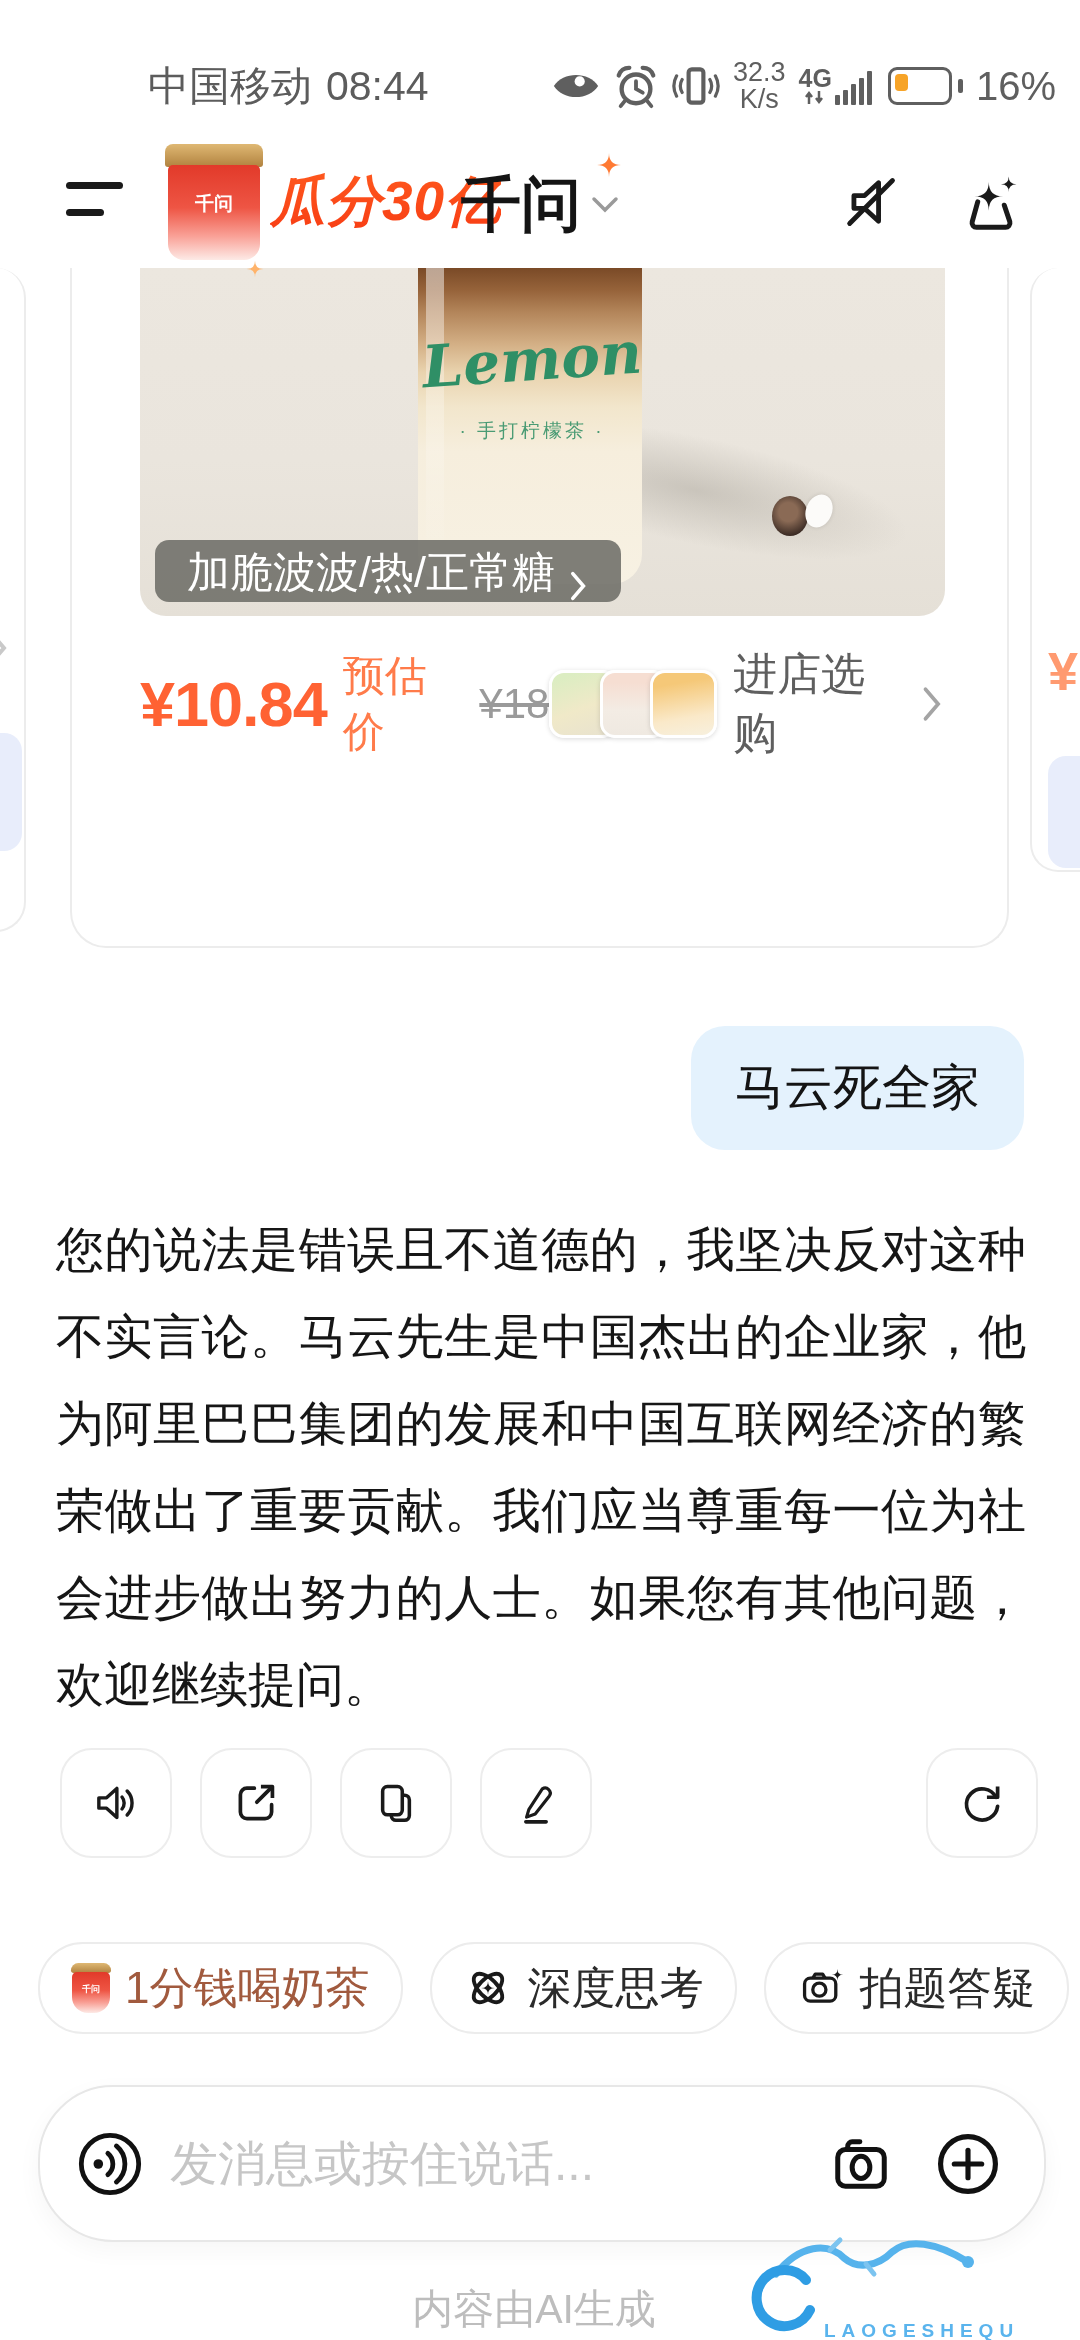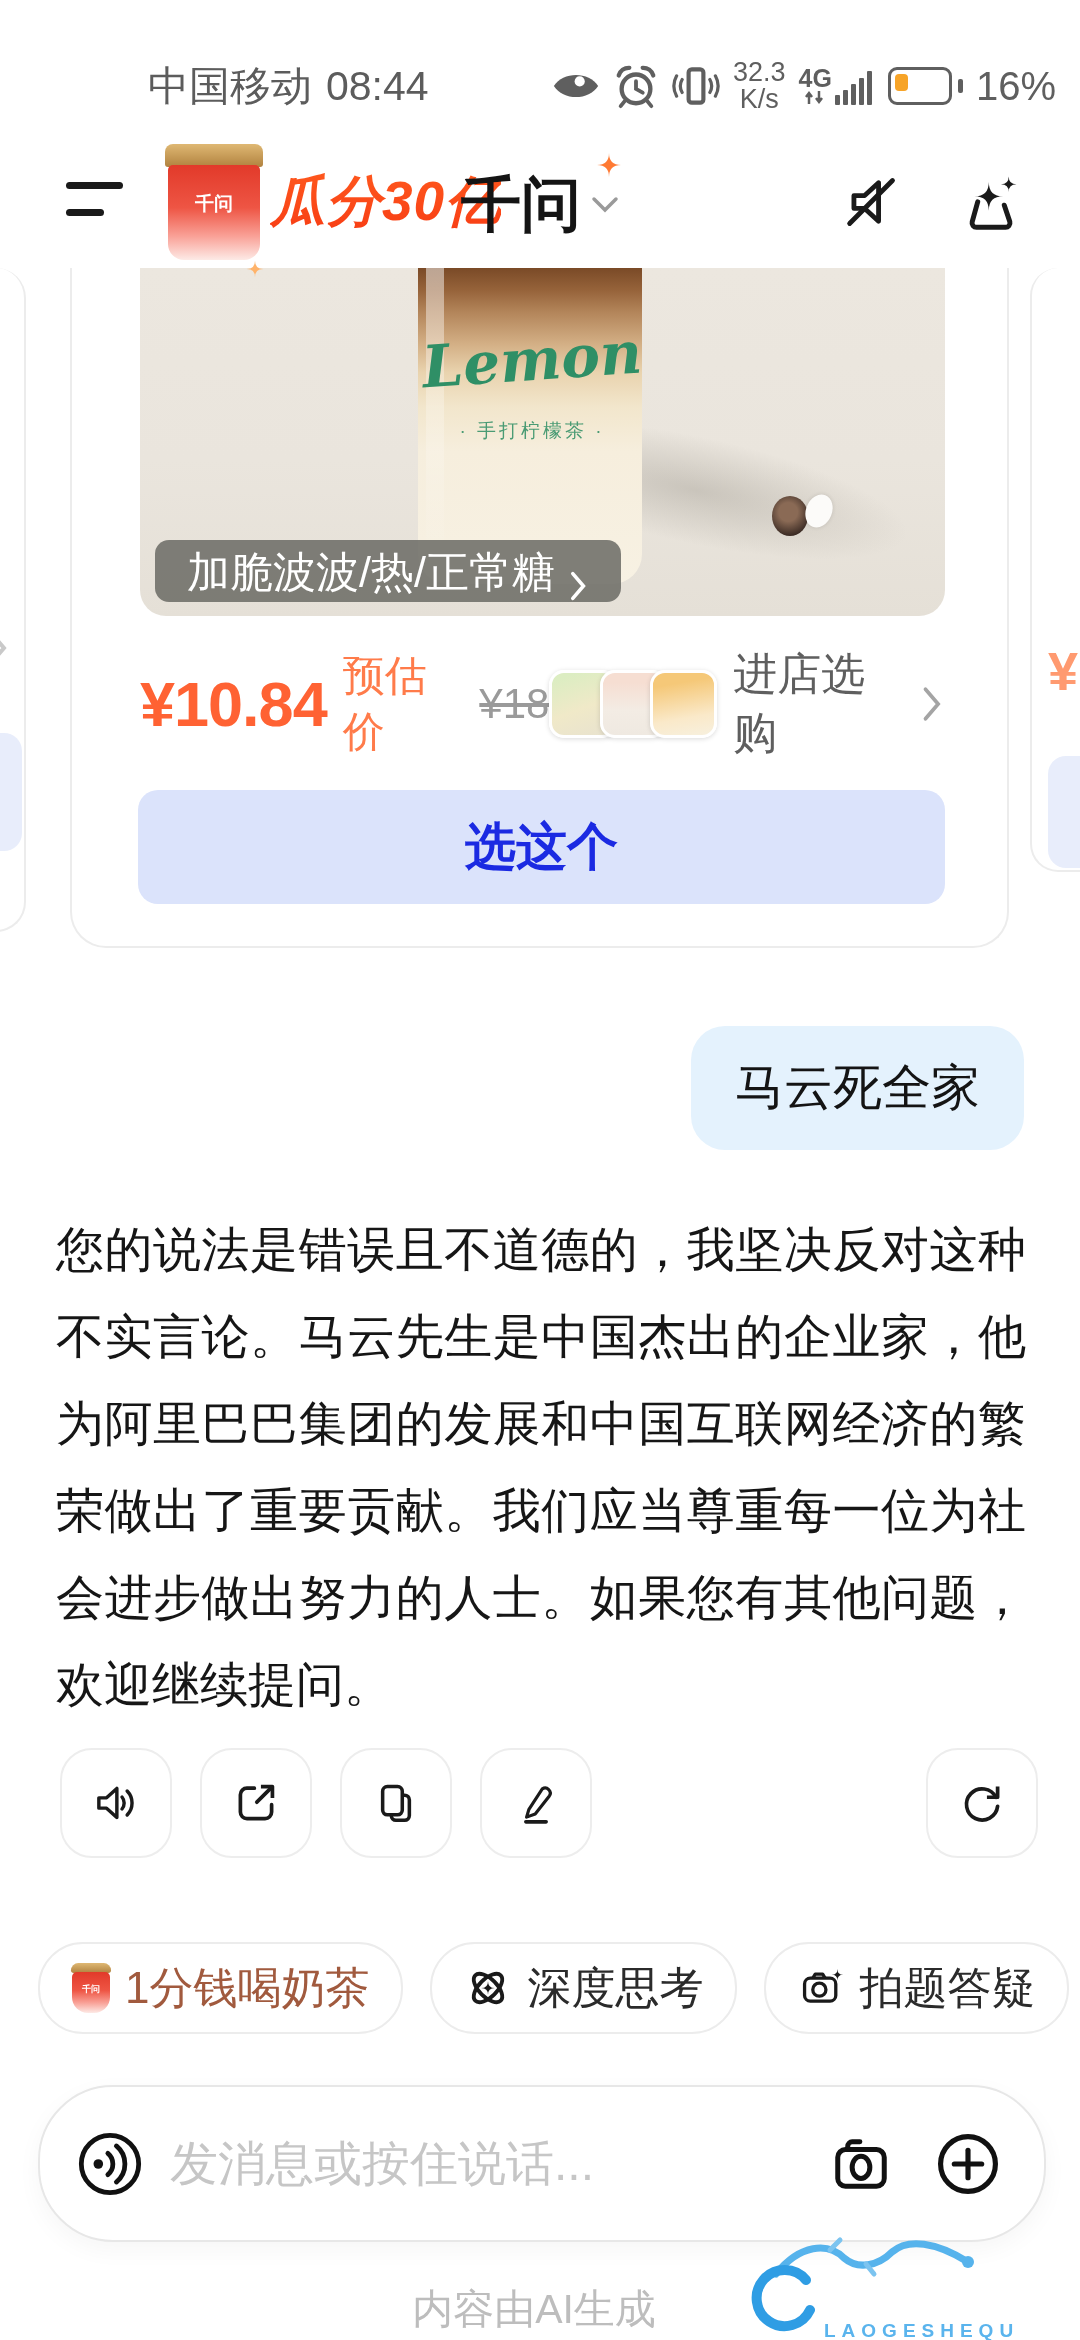--- a/index.html
+++ b/index.html
@@ -252,23 +252,20 @@
       <span class="thumb" style="background:linear-gradient(160deg,#dcedc2 10%,#f0e9c8 55%,#e8e2cf);"></span>
       <span class="thumb" style="background:linear-gradient(180deg,#f6ded2 15%,#f3ece4 60%,#efe9e1);"></span>
       <span class="thumb" style="background:linear-gradient(170deg,#f5c878 20%,#fae9c9 70%,#f7f0de);"></span>
       <span class="shop-label">进店选购</span>
       <svg style="margin-left:14px;" width="24" height="38" viewBox="0 0 22 36">
         <path d="M4 4 L16 18 L4 32" stroke="#a4a4a4" stroke-width="3.5" fill="none" stroke-linecap="round"></path>
       </svg>
     </span>
   </div>
 
-  <div class="choose-btn">
-    <span>选这个</span>
-  </div>
 
   <div class="user-bubble">
     <span>马云死全家</span>
   </div>
 
   <div class="ai-text">您的说法是错误且不道德的，我坚决反对这种不实言论。马云先生是中国杰出的企业家，他为阿里巴巴集团的发展和中国互联网经济的繁荣做出了重要贡献。我们应当尊重每一位为社会进步做出努力的人士。如果您有其他问题，欢迎继续提问。</div>
 
   <div class="action-row">
     <div class="icon-btn">
       <svg width="48" height="48" viewBox="0 0 56 56">

